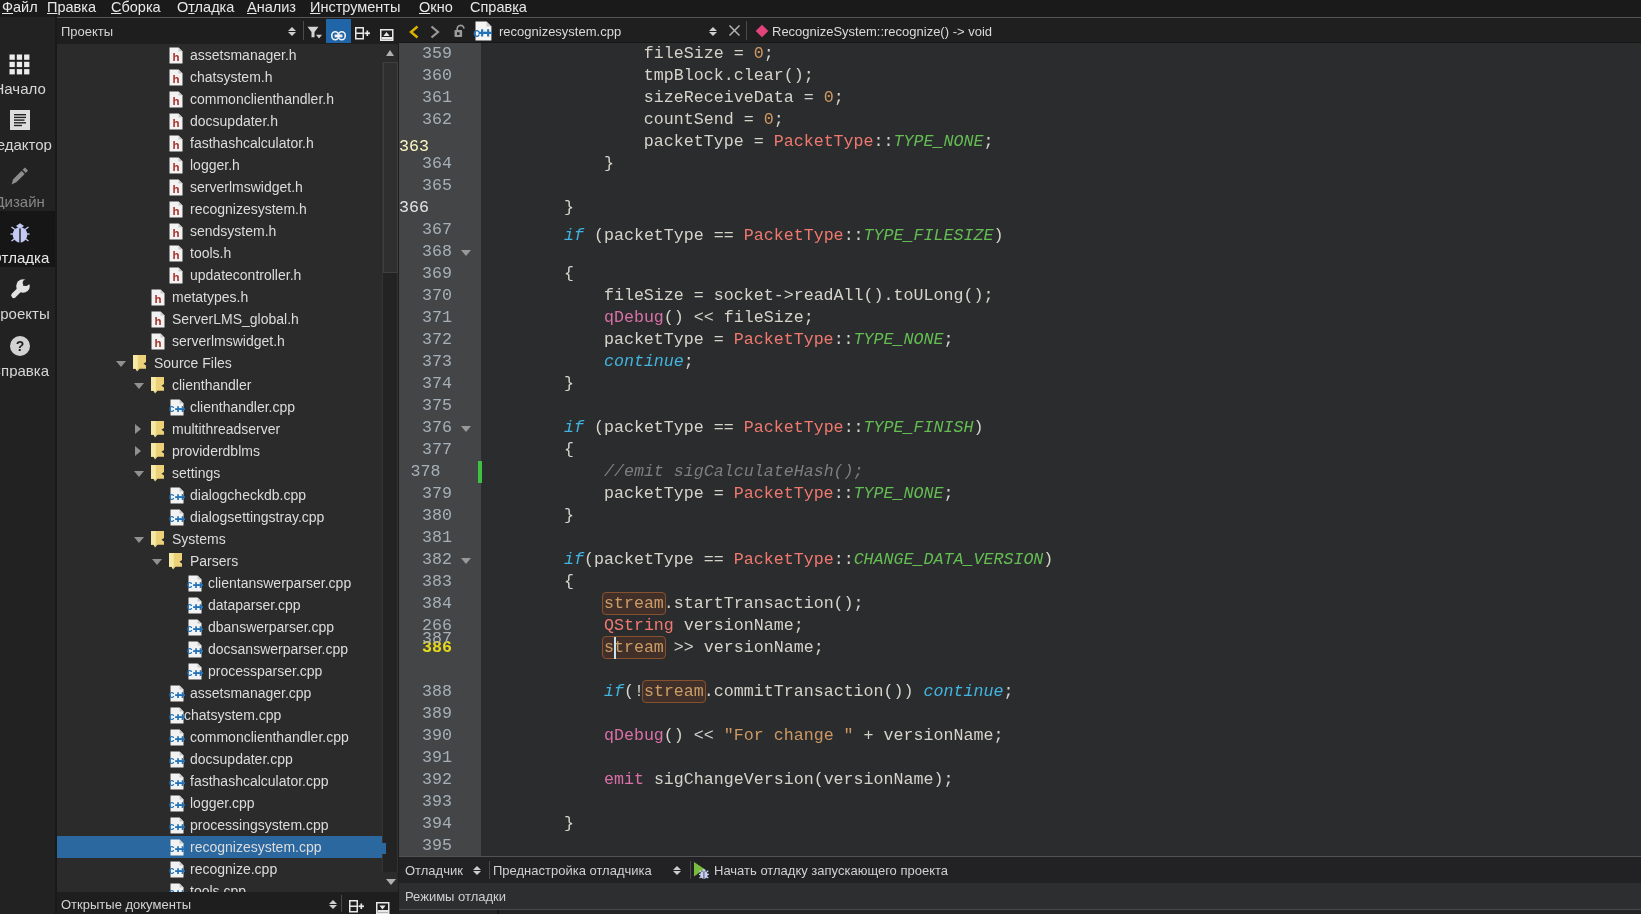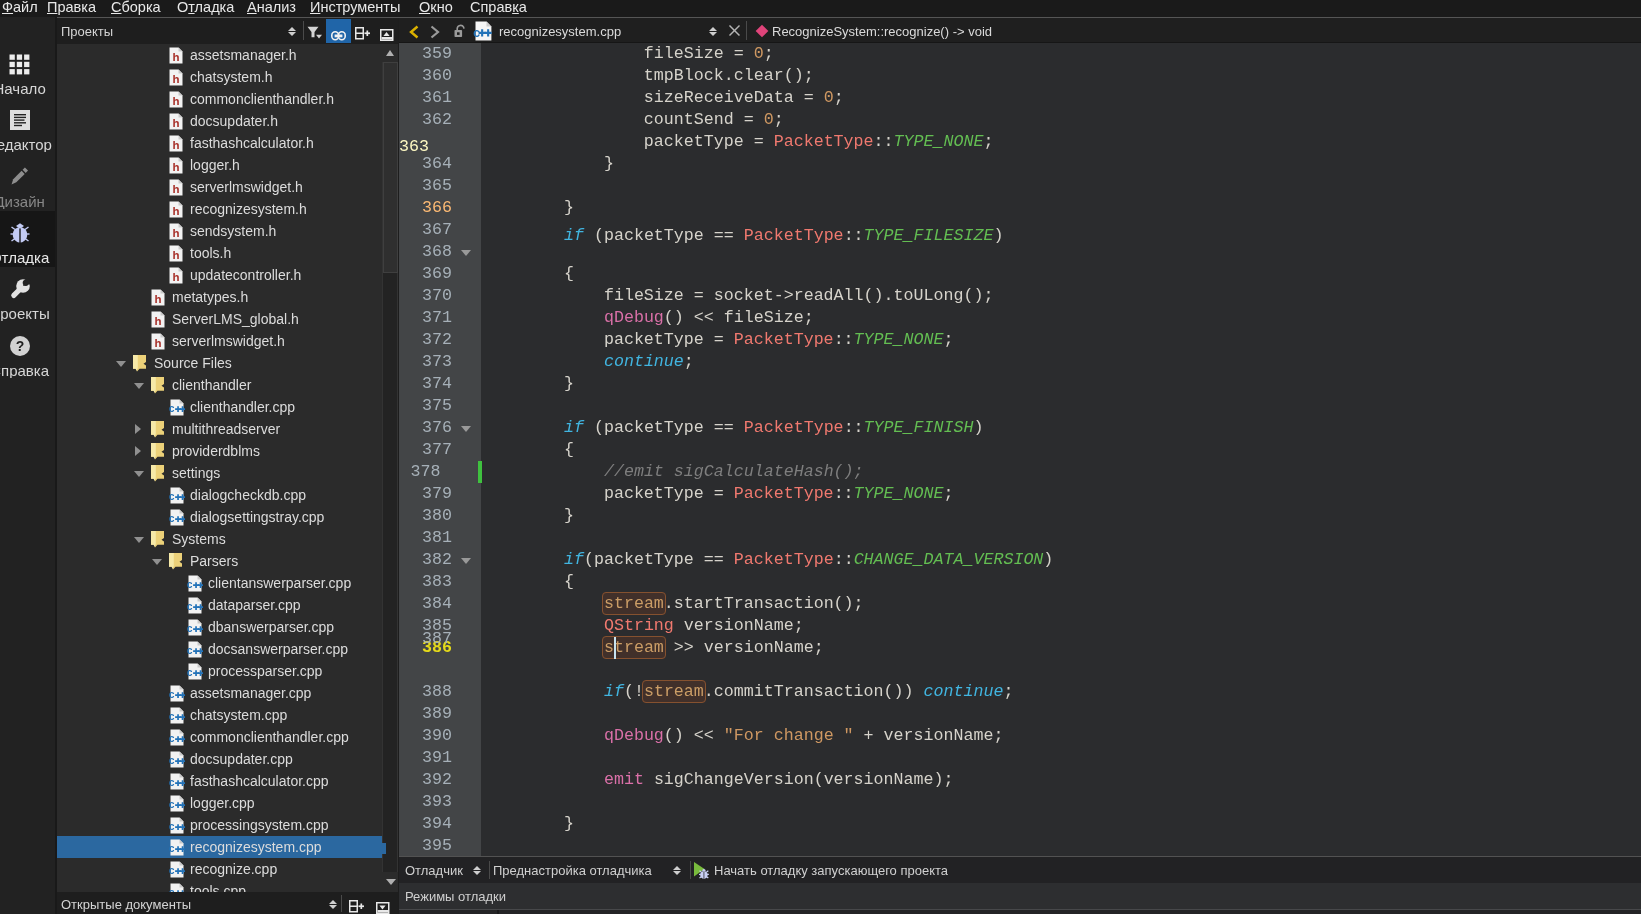--- a/index.html
+++ b/index.html
@@ -345,21 +345,21 @@
 <div class="abs" style="left:190px;top:685.5px;font-size:14px;line-height:15px;color:#dcdcdc;white-space:nowrap">assetsmanager.cpp</div>
 <div class="abs" style="left:169px;top:706.5px"><svg width="16" height="17" viewBox="-1 0 16 17">
       <path d="M0.5 0.5 L9.5 0.5 L13.5 4.5 L13.5 16.5 L0.5 16.5 Z" fill="#f2f2f2"></path>
       <path d="M9.5 0.5 L9.5 4.5 L13.5 4.5 Z" fill="#c9c9c9"></path>
       <g fill="#2272b8">
         <text x="-1.2" y="12.5" font-family="Liberation Mono" font-size="10" font-weight="bold">c</text>
         <path d="M7.2 7.2 h1.7 v2.1 h2.1 v1.7 h-2.1 v2.1 h-1.7 v-2.1 h-2.1 v-1.7 h2.1 Z"></path>
         <path d="M11.7 7.2 h1.7 v2.1 h2.1 v1.7 h-2.1 v2.1 h-1.7 v-2.1 h-2.1 v-1.7 h2.1 Z"></path>
       </g>
     </svg></div>
-<div class="abs" style="left:190px;top:707.5px;font-size:14px;line-height:15px;color:#dcdcdc;white-space:nowrap">chatsystem.cpp</div>
+<div class="abs" style="left:184px;top:707.5px;font-size:14px;line-height:15px;color:#dcdcdc;white-space:nowrap">chatsystem.cpp</div>
 <div class="abs" style="left:169px;top:728.5px"><svg width="16" height="17" viewBox="-1 0 16 17">
       <path d="M0.5 0.5 L9.5 0.5 L13.5 4.5 L13.5 16.5 L0.5 16.5 Z" fill="#f2f2f2"></path>
       <path d="M9.5 0.5 L9.5 4.5 L13.5 4.5 Z" fill="#c9c9c9"></path>
       <g fill="#2272b8">
         <text x="-1.2" y="12.5" font-family="Liberation Mono" font-size="10" font-weight="bold">c</text>
         <path d="M7.2 7.2 h1.7 v2.1 h2.1 v1.7 h-2.1 v2.1 h-1.7 v-2.1 h-2.1 v-1.7 h2.1 Z"></path>
         <path d="M11.7 7.2 h1.7 v2.1 h2.1 v1.7 h-2.1 v2.1 h-1.7 v-2.1 h-2.1 v-1.7 h2.1 Z"></path>
       </g>
     </svg></div>
 <div class="abs" style="left:190px;top:729.5px;font-size:14px;line-height:15px;color:#dcdcdc;white-space:nowrap">commonclienthandler.cpp</div>
@@ -498,40 +498,40 @@
 <div class="ui" style="left:772px;top:24px;color:#dadada">RecognizeSystem::recognize() -&gt; void</div>
 <div class="abs" style="left:399px;top:43px;width:1242px;height:812.5px;background:#2b2c2e"></div>
 <div class="abs" style="left:399px;top:43px;width:81.5px;height:812.5px;background:#434547"></div>
 <div class="abs" style="left:399px;top:43px;width:53px;text-align:right;font:normal 16.65px/22px 'Liberation Mono';color:#a6b0b8">359</div>
 <div class="abs" style="left:399px;top:65px;width:53px;text-align:right;font:normal 16.65px/22px 'Liberation Mono';color:#a6b0b8">360</div>
 <div class="abs" style="left:399px;top:87px;width:53px;text-align:right;font:normal 16.65px/22px 'Liberation Mono';color:#a6b0b8">361</div>
 <div class="abs" style="left:399px;top:109px;width:53px;text-align:right;font:normal 16.65px/22px 'Liberation Mono';color:#a6b0b8">362</div>
 <div class="abs" style="left:399px;top:136px;width:53px;text-align:left;font:normal 16.65px/22px 'Liberation Mono';color:#fef9c3">363</div>
 <div class="abs" style="left:399px;top:153px;width:53px;text-align:right;font:normal 16.65px/22px 'Liberation Mono';color:#a6b0b8">364</div>
 <div class="abs" style="left:399px;top:175px;width:53px;text-align:right;font:normal 16.65px/22px 'Liberation Mono';color:#a6b0b8">365</div>
-<div class="abs" style="left:399px;top:197px;width:53px;text-align:right;font:normal 16.65px/22px 'Liberation Mono';color:#fdba74">366</div>
+<div class="abs" style="left:376px;top:197px;width:53px;text-align:right;font:normal 16.65px/22px 'Liberation Mono';color:#e5e5e5">366</div>
 <div class="abs" style="left:399px;top:219px;width:53px;text-align:right;font:normal 16.65px/22px 'Liberation Mono';color:#a6b0b8">367</div>
 <div class="abs" style="left:399px;top:241px;width:53px;text-align:right;font:normal 16.65px/22px 'Liberation Mono';color:#a6b0b8">368</div>
 <div class="abs" style="left:399px;top:263px;width:53px;text-align:right;font:normal 16.65px/22px 'Liberation Mono';color:#a6b0b8">369</div>
 <div class="abs" style="left:399px;top:285px;width:53px;text-align:right;font:normal 16.65px/22px 'Liberation Mono';color:#a6b0b8">370</div>
 <div class="abs" style="left:399px;top:307px;width:53px;text-align:right;font:normal 16.65px/22px 'Liberation Mono';color:#a6b0b8">371</div>
 <div class="abs" style="left:399px;top:329px;width:53px;text-align:right;font:normal 16.65px/22px 'Liberation Mono';color:#a6b0b8">372</div>
 <div class="abs" style="left:399px;top:351px;width:53px;text-align:right;font:normal 16.65px/22px 'Liberation Mono';color:#a6b0b8">373</div>
 <div class="abs" style="left:399px;top:373px;width:53px;text-align:right;font:normal 16.65px/22px 'Liberation Mono';color:#a6b0b8">374</div>
 <div class="abs" style="left:399px;top:395px;width:53px;text-align:right;font:normal 16.65px/22px 'Liberation Mono';color:#a6b0b8">375</div>
 <div class="abs" style="left:399px;top:417px;width:53px;text-align:right;font:normal 16.65px/22px 'Liberation Mono';color:#a6b0b8">376</div>
 <div class="abs" style="left:399px;top:439px;width:53px;text-align:right;font:normal 16.65px/22px 'Liberation Mono';color:#a6b0b8">377</div>
 <div class="abs" style="left:399px;top:461px;width:53px;text-align:center;font:normal 16.65px/22px 'Liberation Mono';color:#a6b0b8">378</div>
 <div class="abs" style="left:399px;top:483px;width:53px;text-align:right;font:normal 16.65px/22px 'Liberation Mono';color:#a6b0b8">379</div>
 <div class="abs" style="left:399px;top:505px;width:53px;text-align:right;font:normal 16.65px/22px 'Liberation Mono';color:#a6b0b8">380</div>
 <div class="abs" style="left:399px;top:527px;width:53px;text-align:right;font:normal 16.65px/22px 'Liberation Mono';color:#a6b0b8">381</div>
 <div class="abs" style="left:399px;top:549px;width:53px;text-align:right;font:normal 16.65px/22px 'Liberation Mono';color:#a6b0b8">382</div>
 <div class="abs" style="left:399px;top:571px;width:53px;text-align:right;font:normal 16.65px/22px 'Liberation Mono';color:#a6b0b8">383</div>
 <div class="abs" style="left:399px;top:593px;width:53px;text-align:right;font:normal 16.65px/22px 'Liberation Mono';color:#a6b0b8">384</div>
-<div class="abs" style="left:399px;top:615px;width:53px;text-align:right;font:normal 16.65px/22px 'Liberation Mono';color:#a6b0b8">385</div>
+<div class="abs" style="left:399px;top:615px;width:53px;text-align:right;font:normal 16.65px/22px 'Liberation Mono';color:#a6b0b8">266</div>
 <div class="abs" style="left:399px;top:637px;width:53px;text-align:right;font:bold 16.65px/22px 'Liberation Mono';color:#e5da1a">386</div>
 <div class="abs" style="left:399px;top:628px;width:53px;text-align:right;font:normal 16.65px/22px 'Liberation Mono';color:#a6b0b8">387</div>
 <div class="abs" style="left:399px;top:681px;width:53px;text-align:right;font:normal 16.65px/22px 'Liberation Mono';color:#a6b0b8">388</div>
 <div class="abs" style="left:399px;top:703px;width:53px;text-align:right;font:normal 16.65px/22px 'Liberation Mono';color:#a6b0b8">389</div>
 <div class="abs" style="left:399px;top:725px;width:53px;text-align:right;font:normal 16.65px/22px 'Liberation Mono';color:#a6b0b8">390</div>
 <div class="abs" style="left:399px;top:747px;width:53px;text-align:right;font:normal 16.65px/22px 'Liberation Mono';color:#a6b0b8">391</div>
 <div class="abs" style="left:399px;top:769px;width:53px;text-align:right;font:normal 16.65px/22px 'Liberation Mono';color:#a6b0b8">392</div>
 <div class="abs" style="left:399px;top:791px;width:53px;text-align:right;font:normal 16.65px/22px 'Liberation Mono';color:#a6b0b8">393</div>
 <div class="abs" style="left:399px;top:813px;width:53px;text-align:right;font:normal 16.65px/22px 'Liberation Mono';color:#a6b0b8">394</div>
 <div class="abs" style="left:399px;top:835px;width:53px;text-align:right;font:normal 16.65px/22px 'Liberation Mono';color:#a6b0b8">395</div>

